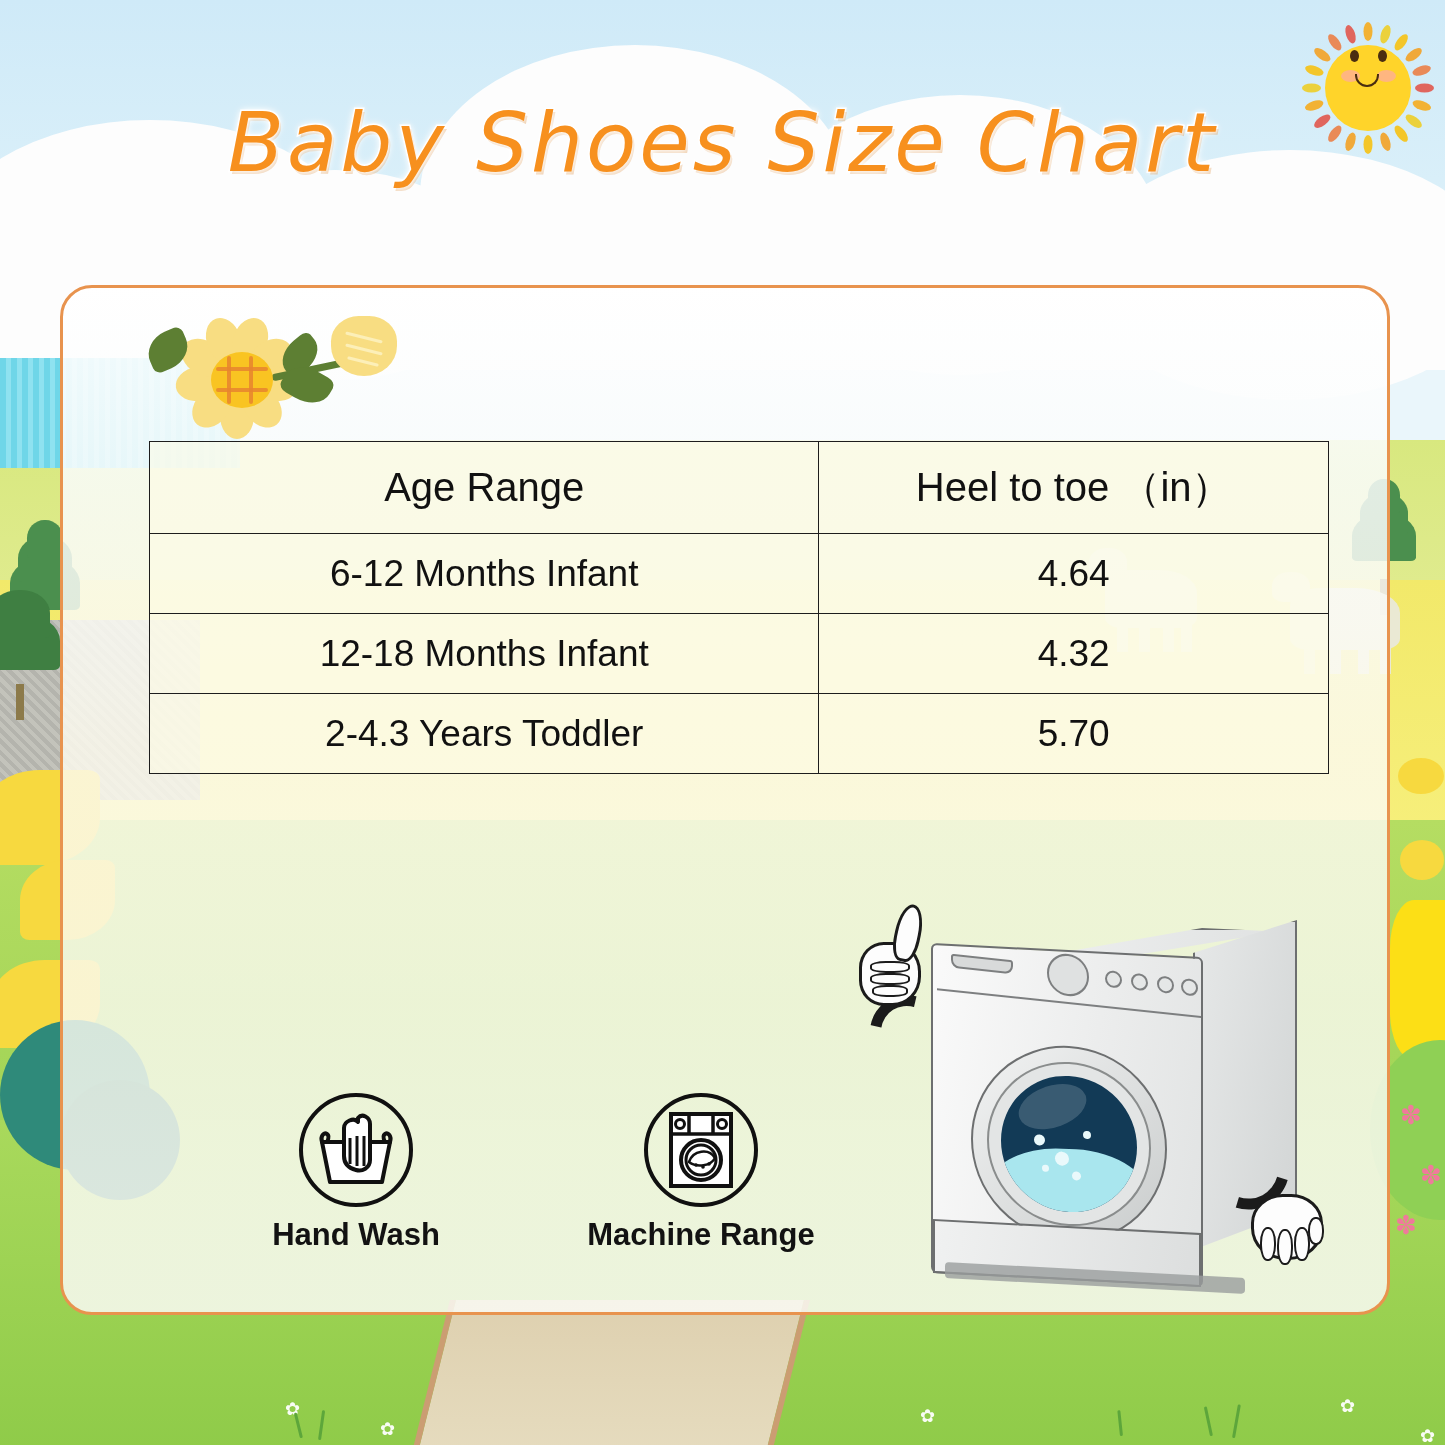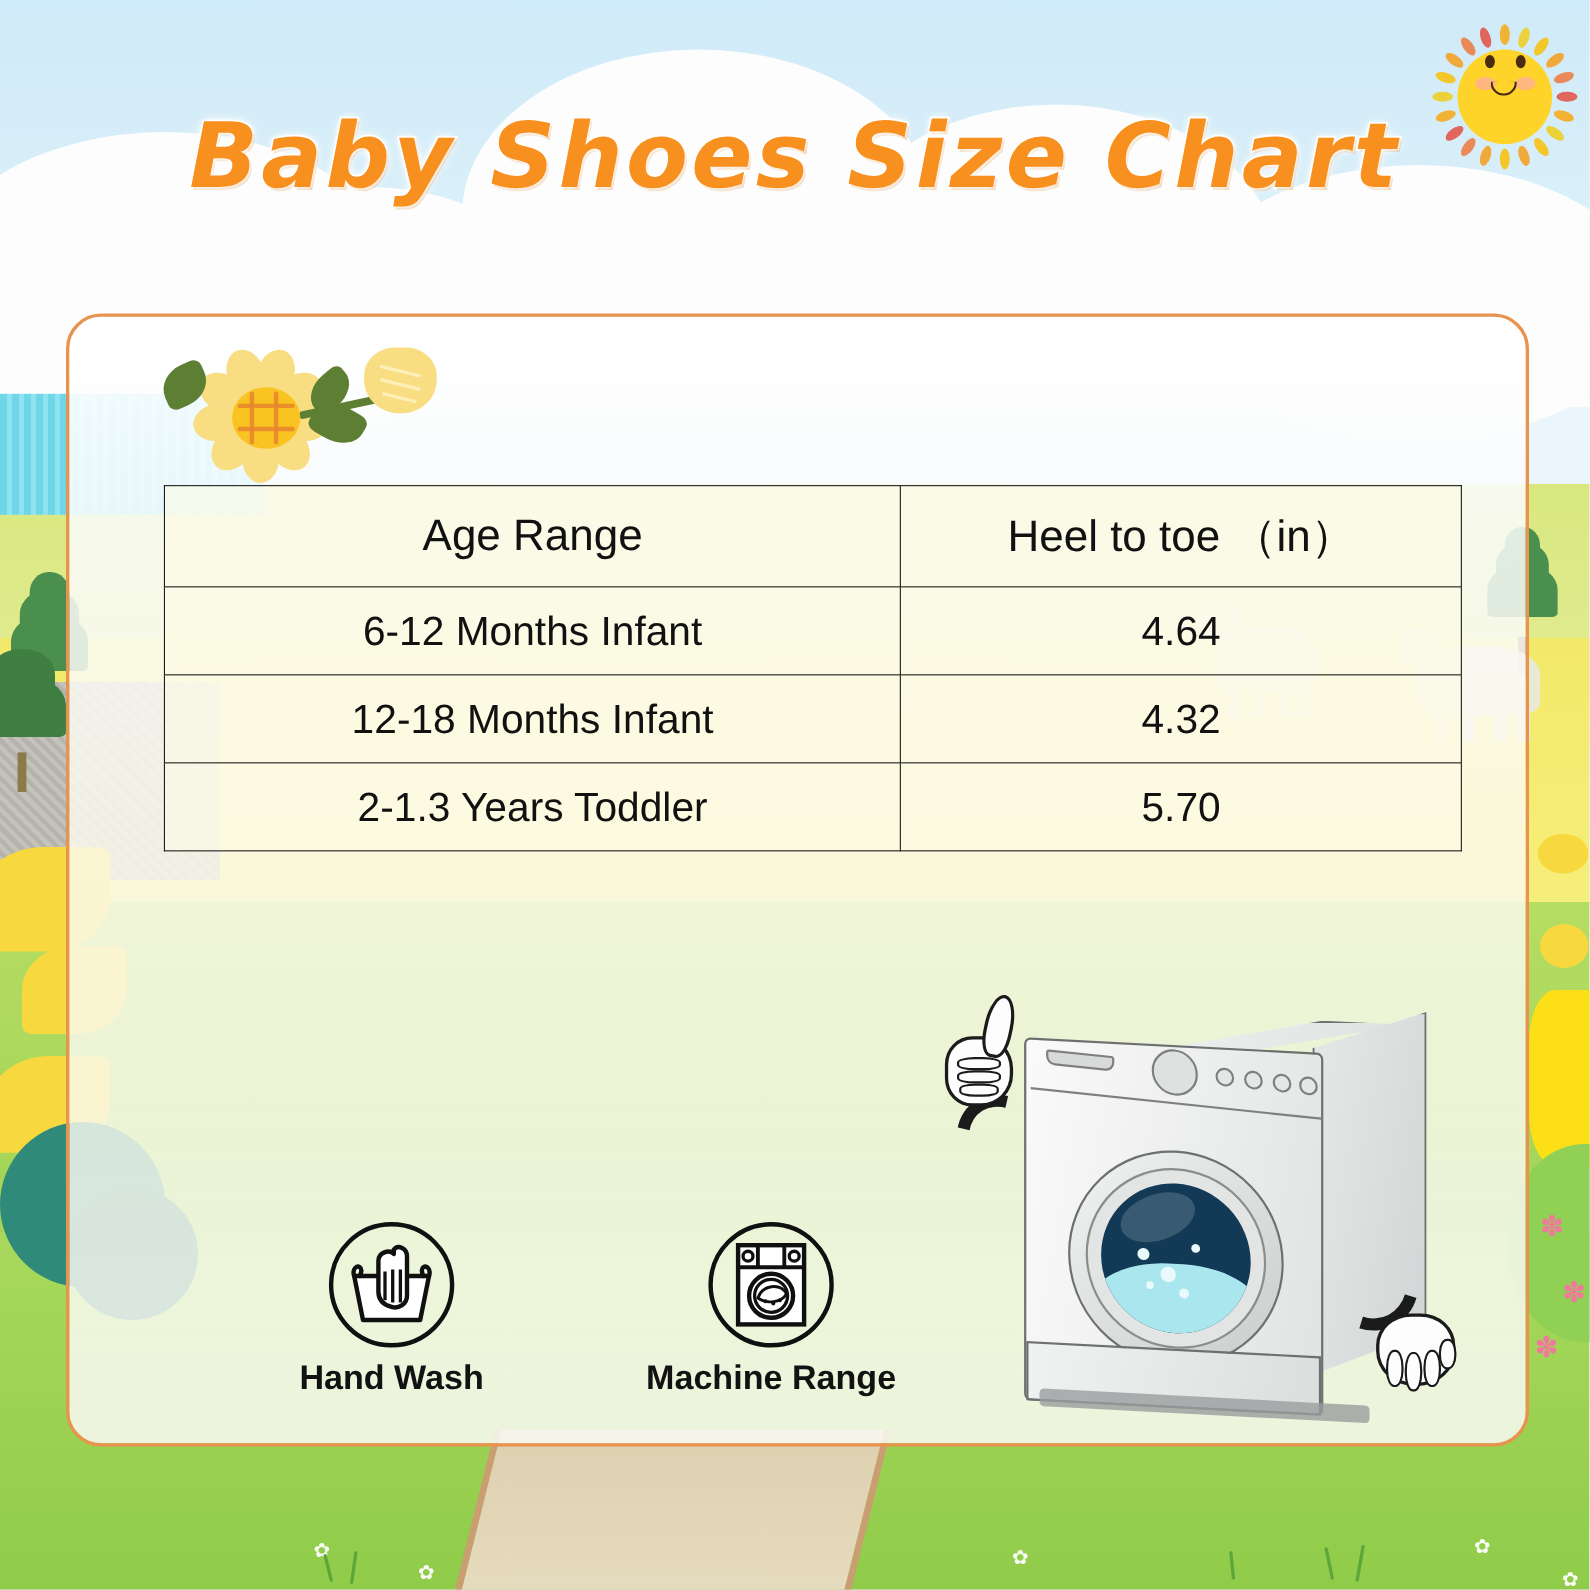--- a/index.html
+++ b/index.html
@@ -83,21 +83,21 @@
   .sun .cheek { position:absolute; width:19px; height:12px; background:#ffb38a; border-radius:50%; top:52px; opacity:.9; }
   .sun .mouth {
     position:absolute; left:57px; top:56px; width:24px; height:13px;
     border:2.5px solid #4a2d10; border-top:none; border-radius:0 0 24px 24px;
   }
 
   
   .title {
     position:absolute; left:0; top:95px; width:1445px; text-align:center;
     font-family:"DejaVu Sans", sans-serif;
-    font-size:82px; font-weight:bold; font-style:italic;
+    font-size:82px; font-weight:normal; font-style:italic;
     letter-spacing:3px;
     color:#F7901E;
     -webkit-text-stroke:3px #ffffff;
     paint-order:stroke fill;
     text-shadow:0 0 6px #fff, 0 0 10px #fff, 2px 3px 0 rgba(214,120,22,.35);
     z-index:6;
   }
 
   
   .card {
@@ -152,21 +152,21 @@
   .pill {
     position:absolute; left:178px; top:685px;
     padding:14px 30px 16px;
     background:#f9e286; border-radius:30px;
     font-family:"DejaVu Sans", sans-serif;
     font-size:34px; font-weight:bold; color:#1a1a1a;
     white-space:nowrap; z-index:4;
   }
 
   
-  .washrow { position:absolute; left:178px; top:823px; width:620px; height:210px; z-index:4; }
+  .washrow { position:absolute; left:178px; top:805px; width:620px; height:210px; z-index:4; }
   .washitem { position:absolute; width:230px; text-align:center; }
   .washitem.i1 { left:0px; }
   .washitem.i2 { left:345px; }
   .washcircle {
     width:114px; height:114px; margin:0 auto 10px;
     border:4px solid #101010; border-radius:50%;
     display:flex; align-items:center; justify-content:center;
   }
   .washlabel { font-family:"Liberation Sans", sans-serif; font-size:31px; font-weight:bold; color:#121212; }
 
@@ -400,21 +400,21 @@
     <tbody>
       <tr>
         <td>6-12  Months Infant</td>
         <td>4.64</td>
       </tr>
       <tr>
         <td>12-18  Months Infant</td>
         <td>4.32</td>
       </tr>
       <tr>
-        <td>2-1.3  Years Toddler</td>
+        <td>2-4.3  Years Toddler</td>
         <td>5.70</td>
       </tr>
     </tbody>
   </table>
 
 
   <div class="washrow">
 
     <div class="washitem i1">
       <div class="washcircle">

